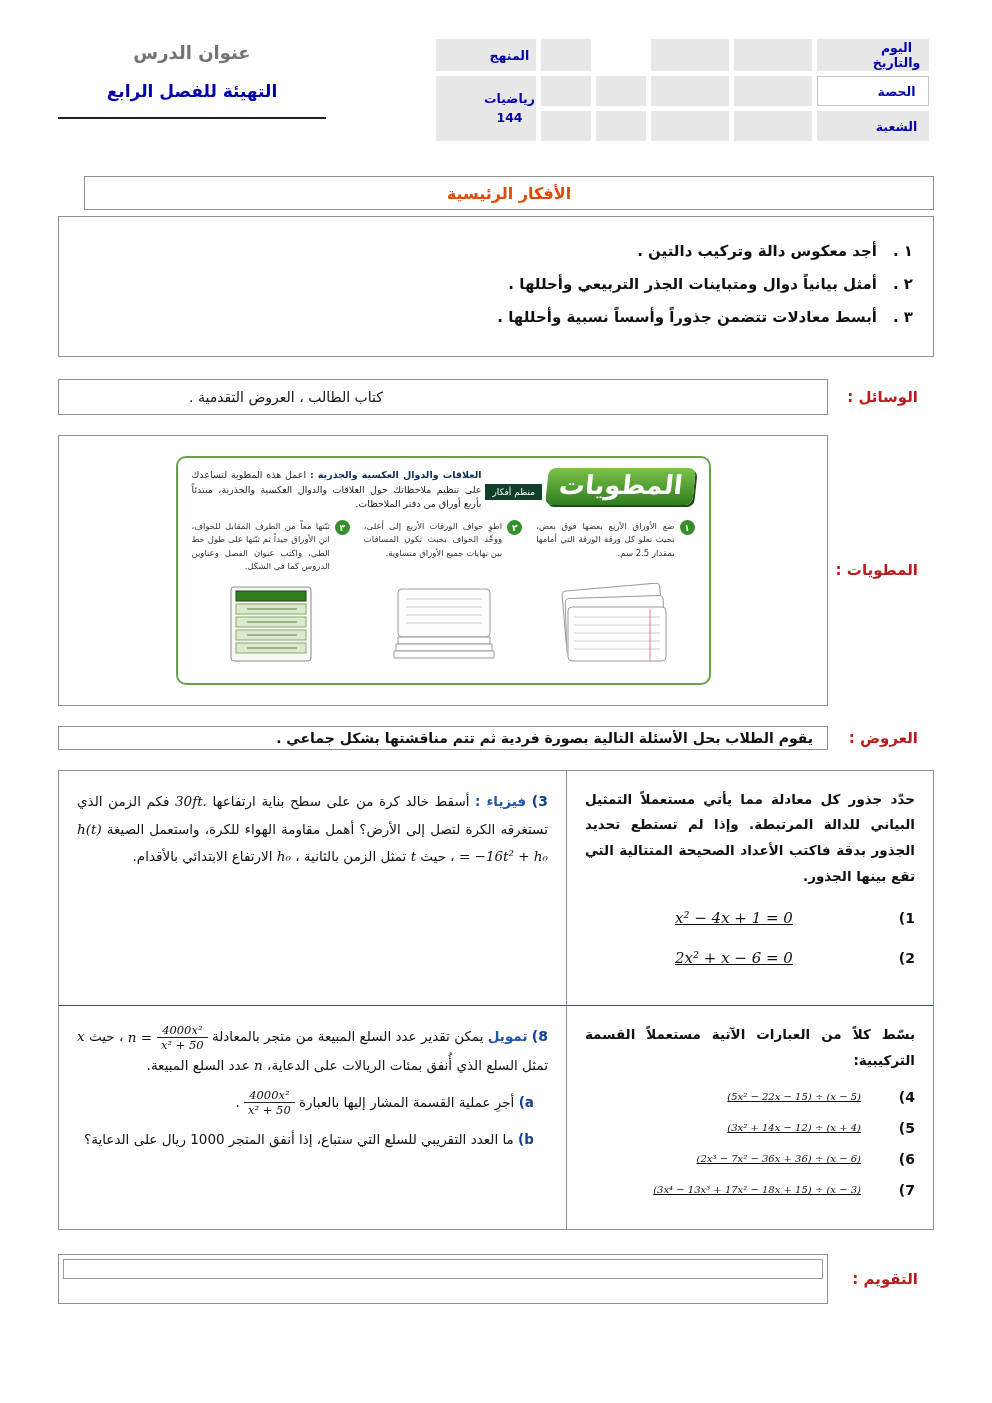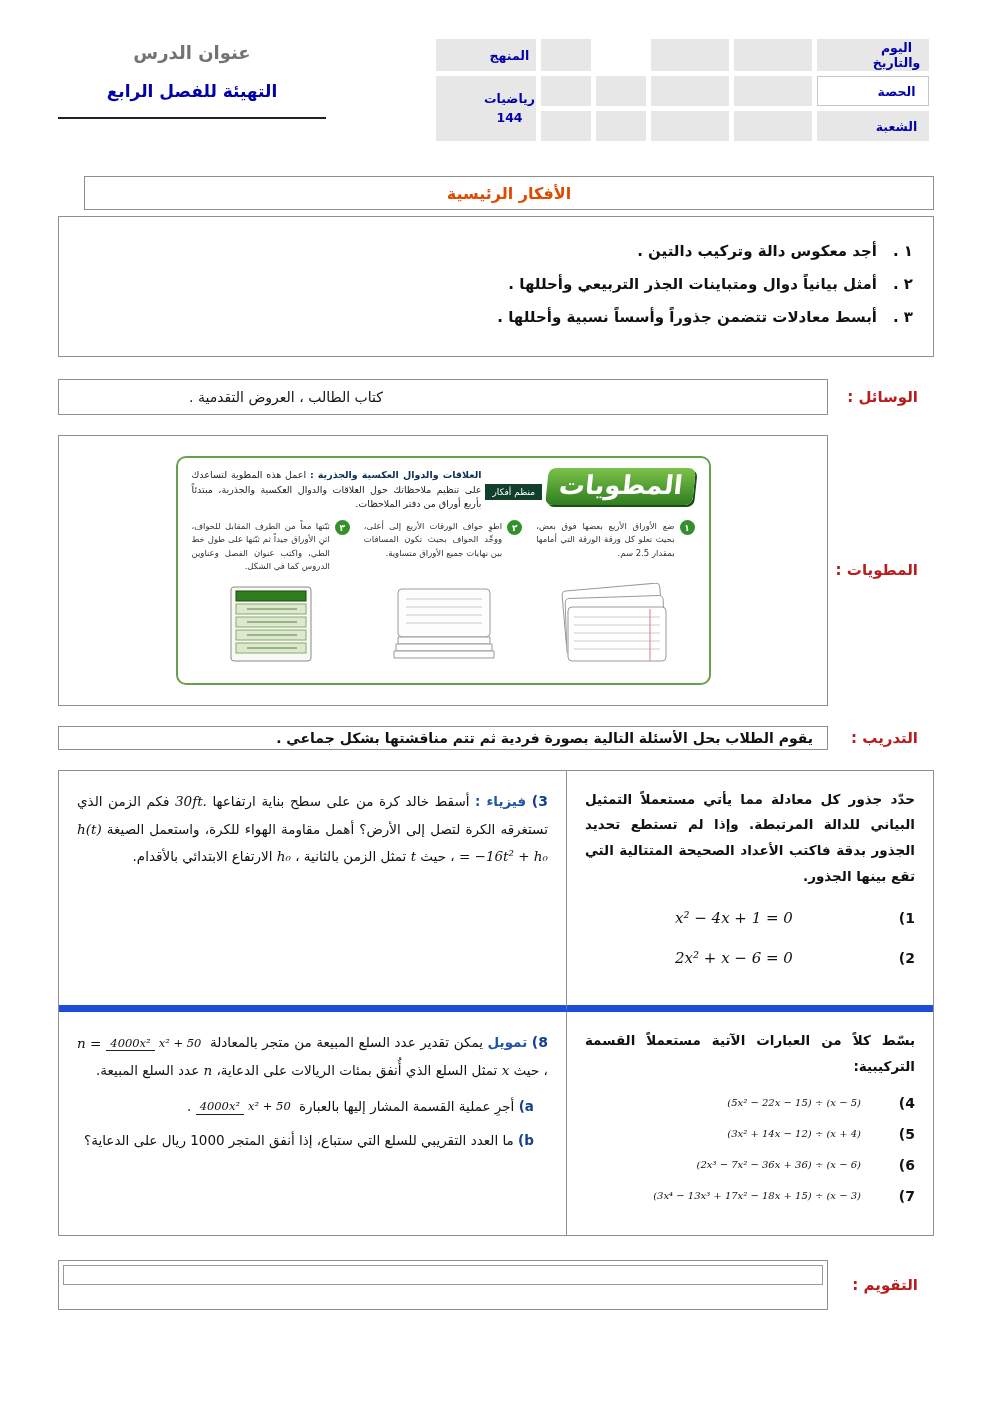--- a/index.html
+++ b/index.html
@@ -57,35 +57,35 @@
   .step-circle { flex:0 0 15px; width:15px; height:15px; border-radius:50%; background:#35902c; color:#fff;
                  font-size:9px; display:flex; align-items:center; justify-content:center; font-weight:bold; }
   .step-text { font-size:8.5px; line-height:1.55; text-align:justify; margin:0; color:#333; }
   .step-illus { margin-top:auto; align-self:center; padding-top:10px; }
 
   
   .problems-box { margin-bottom:24px; }
   .pgrid { display:grid; grid-template-columns:42% 58%; }
   .pcell { padding:16px 18px; }
   .pcell.col-right { border-left:1px solid #8f8f8f; }
-  .pcell.row-top { border-bottom:7px solid #1d4ed8; }
+  .pcell.row-top { border-bottom:1px solid #1d4ed8; }
   .p-intro { font-size:13.5px; font-weight:bold; line-height:1.9; text-align:justify; margin:0 0 12px; }
   .eqrow { display:flex; align-items:center; margin:20px 0 22px; }
   .eqrow-tight { margin:15px 0; }
   .eqnum { font-weight:bold; font-size:14px; flex:0 0 32px; direction:ltr; text-align:right; unicode-bidi:isolate; }
-  .expr { font-family:"DejaVu Serif","DejaVu Sans",serif; font-style:italic; font-size:15px; direction:ltr; unicode-bidi:isolate; }
+  .expr { font-family:"DejaVu Serif","DejaVu Sans",serif; font-style:italic; font-size:15px; direction:ltr; unicode-bidi:isolate;text-decoration:underline; }
   .eqrow-center .expr { flex:1; text-align:center; }
   .eqrow-tight .expr { margin-right:22px; font-size:10px; }
   .prob { font-size:13.5px; line-height:2.05; text-align:justify; margin:0; }
   .pnum { font-weight:bold; color:#13418f; font-size:14px; direction:ltr; unicode-bidi:isolate; }
   .ptag { font-weight:bold; color:#2257a8; }
   .math { font-family:"DejaVu Serif","DejaVu Sans",serif; font-style:italic; direction:ltr; unicode-bidi:isolate; }
   .formula-ltr { direction:ltr; unicode-bidi:isolate; display:inline-flex; align-items:center; gap:5px;
                  font-family:"DejaVu Serif","DejaVu Sans",serif; font-style:italic; vertical-align:middle; }
-  .frac { display:inline-flex; flex-direction:row; text-align:center; font-size:11.5px; line-height:1.25; }
+  .frac { display:inline-flex; flex-direction:column; text-align:center; font-size:11.5px; line-height:1.25; }
   .frac .ftop { border-bottom:1px solid #222; padding:0 4px; }
   .frac .fbot { padding:0 4px; }
   .sub { font-size:13.5px; line-height:1.95; margin:8px 14px 0 0; text-align:justify; }
   .subnum { font-weight:bold; color:#13418f; direction:ltr; unicode-bidi:isolate; }
 
   
   .eval-box { height:50px; padding:4px; }
   .eval-inner { border:1px solid #9a9a9a; height:20px; }
   .footer { display:flex; justify-content:space-between; padding:64px 44px 0; }
 </style>
@@ -244,21 +244,21 @@
               </svg>
             </span>
           </div>
 
         </div>
       </div>
     </div>
   </div>
 
   <div class="labeled-sec">
-    <div class="sec-label">التدريب :</div>
+    <div class="sec-label">العروض :</div>
     <div class="sec-box box training-box">
       <span>يقوم الطلاب بحل الأسئلة التالية بصورة فردية ثم تتم مناقشتها بشكل جماعي .</span>
     </div>
   </div>
 
   <div class="box problems-box">
     <div class="pgrid">
 
       <div class="pcell col-right row-top">
         <p class="p-intro">حدّد جذور كل معادلة مما يأتي مستعملاً التمثيل البياني للدالة المرتبطة. وإذا لم تستطع تحديد الجذور بدقة فاكتب الأعداد الصحيحة المتتالية التي تقع بينها الجذور.</p>

